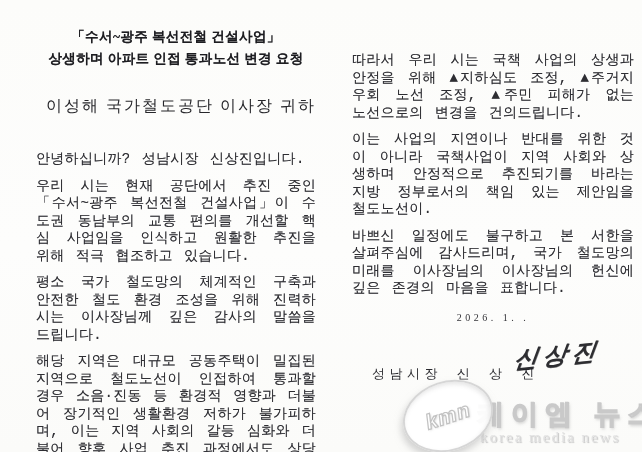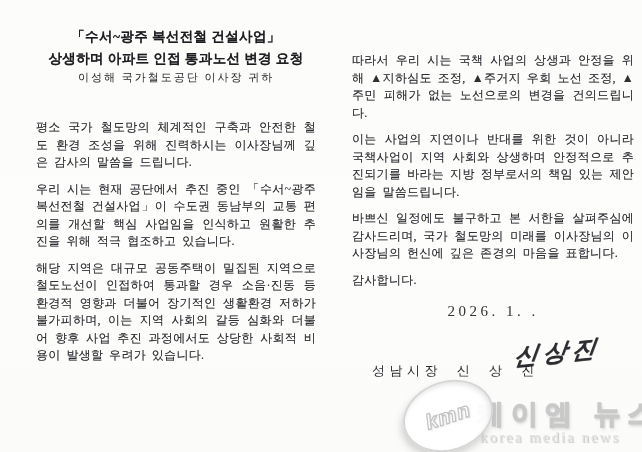--- a/index.html
+++ b/index.html
@@ -24,48 +24,50 @@
   .doc-title {
     text-align: center;
     font-weight: 700;
     font-size: 13.5px;
     line-height: 22px;
     letter-spacing: 0.4px;
     color: #1d1d21;
     text-shadow: 0 0 0.5px rgba(30,30,35,.55);
   }
   .recipient {
-    text-align: center;
-    font-size: 11px;
+    margin-top: 26px;
+    text-align: right;
+    font-size: 16px;
     letter-spacing: 2px;
     color: #27272b;
   }
   .body-copy { margin-top: 34px; }
   .body-copy p, .page-right p {
     margin: 0 0 9px 0;
-    font-size: 12px;
+    font-size: 14px;
     line-height: 17.5px;
     text-align: justify;
     letter-spacing: 0.3px;
     word-spacing: 2.5px;
     color: #2e2e33;
     text-shadow: 0 0 0.4px rgba(45,45,50,.45);
+    font-family: Liberation Mono, monospace;
   }
 
   
   .page-right {
     position: absolute;
     left: 352px; top: 52px;
     width: 282px;
   }
   .closing { margin-top: 16px; }
   .date-line {
     margin-top: 14px;
     text-align: center;
-    font-size: 15px;
+    font-size: 10px;
     letter-spacing: 3.5px;
     color: #333338;
   }
   .sender-row {
     position: relative;
     margin-top: 32px;
     height: 42px;
   }
   .sender-printed {
     position: absolute;
@@ -149,31 +151,31 @@
 
 <div id="screen">
 
   <div class="page-left">
     <div class="doc-title">
       <div>「수서~광주 복선전철 건설사업」</div>
       <div>상생하며 아파트 인접 통과노선 변경 요청</div>
     </div>
     <div class="recipient">이성해 국가철도공단 이사장 귀하</div>
     <div class="body-copy">
+      <p>안녕하십니까? 성남시장 신상진입니다.</p>
+      <p>우리 시는 현재 공단에서 추진 중인 「수서~광주 복선전철 건설사업」이 수도권 동남부의 교통 편의를 개선할 핵심 사업임을 인식하고 원활한 추진을 위해 적극 협조하고 있습니다.</p>
       <p>평소 국가 철도망의 체계적인 구축과 안전한 철도 환경 조성을 위해 진력하시는 이사장님께 깊은 감사의 말씀을 드립니다.</p>
-      <p>우리 시는 현재 공단에서 추진 중인 「수서~광주 복선전철 건설사업」이 수도권 동남부의 교통 편의를 개선할 핵심 사업임을 인식하고 원활한 추진을 위해 적극 협조하고 있습니다.</p>
       <p>해당 지역은 대규모 공동주택이 밀집된 지역으로 철도노선이 인접하여 통과할 경우 소음·진동 등 환경적 영향과 더불어 장기적인 생활환경 저하가 불가피하며, 이는 지역 사회의 갈등 심화와 더불어 향후 사업 추진 과정에서도 상당한 사회적 비용이 발생할 우려가 있습니다.</p>
     </div>
   </div>
 
   <div class="page-right">
     <p>따라서 우리 시는 국책 사업의 상생과 안정을 위해 ▲지하심도 조정, ▲주거지 우회 노선 조정, ▲주민 피해가 없는 노선으로의 변경을 건의드립니다.</p>
-    <p>이는 사업의 지연이나 반대를 위한 것이 아니라 국책사업이 지역 사회와 상생하며 안정적으로 추진되기를 바라는 지방 정부로서의 책임 있는 제안임을 말씀드립니다.</p>
+    <p>이는 사업의 지연이나 반대를 위한 것이 아니라 국책사업이 지역 사회와 상생하며 안정적으로 추진되기를 바라는 지방 정부로서의 책임 있는 제안임을 철도노선이.</p>
     <p>바쁘신 일정에도 불구하고 본 서한을 살펴주심에 감사드리며, 국가 철도망의 미래를 이사장님의 이사장님의 헌신에 깊은 존경의 마음을 표합니다.</p>
-    <p class="closing">감사합니다.</p>
     <div class="date-line">2026. 1.   .</div>
     <div class="sender-row">
       <span class="sender-printed">성남시장  신 상 진</span>
       <span class="signature">신상진</span>
     </div>
   </div>
 
   <div class="watermark">
     <div class="wm-oval">
       <span class="wm-kmn">kmn</span>

